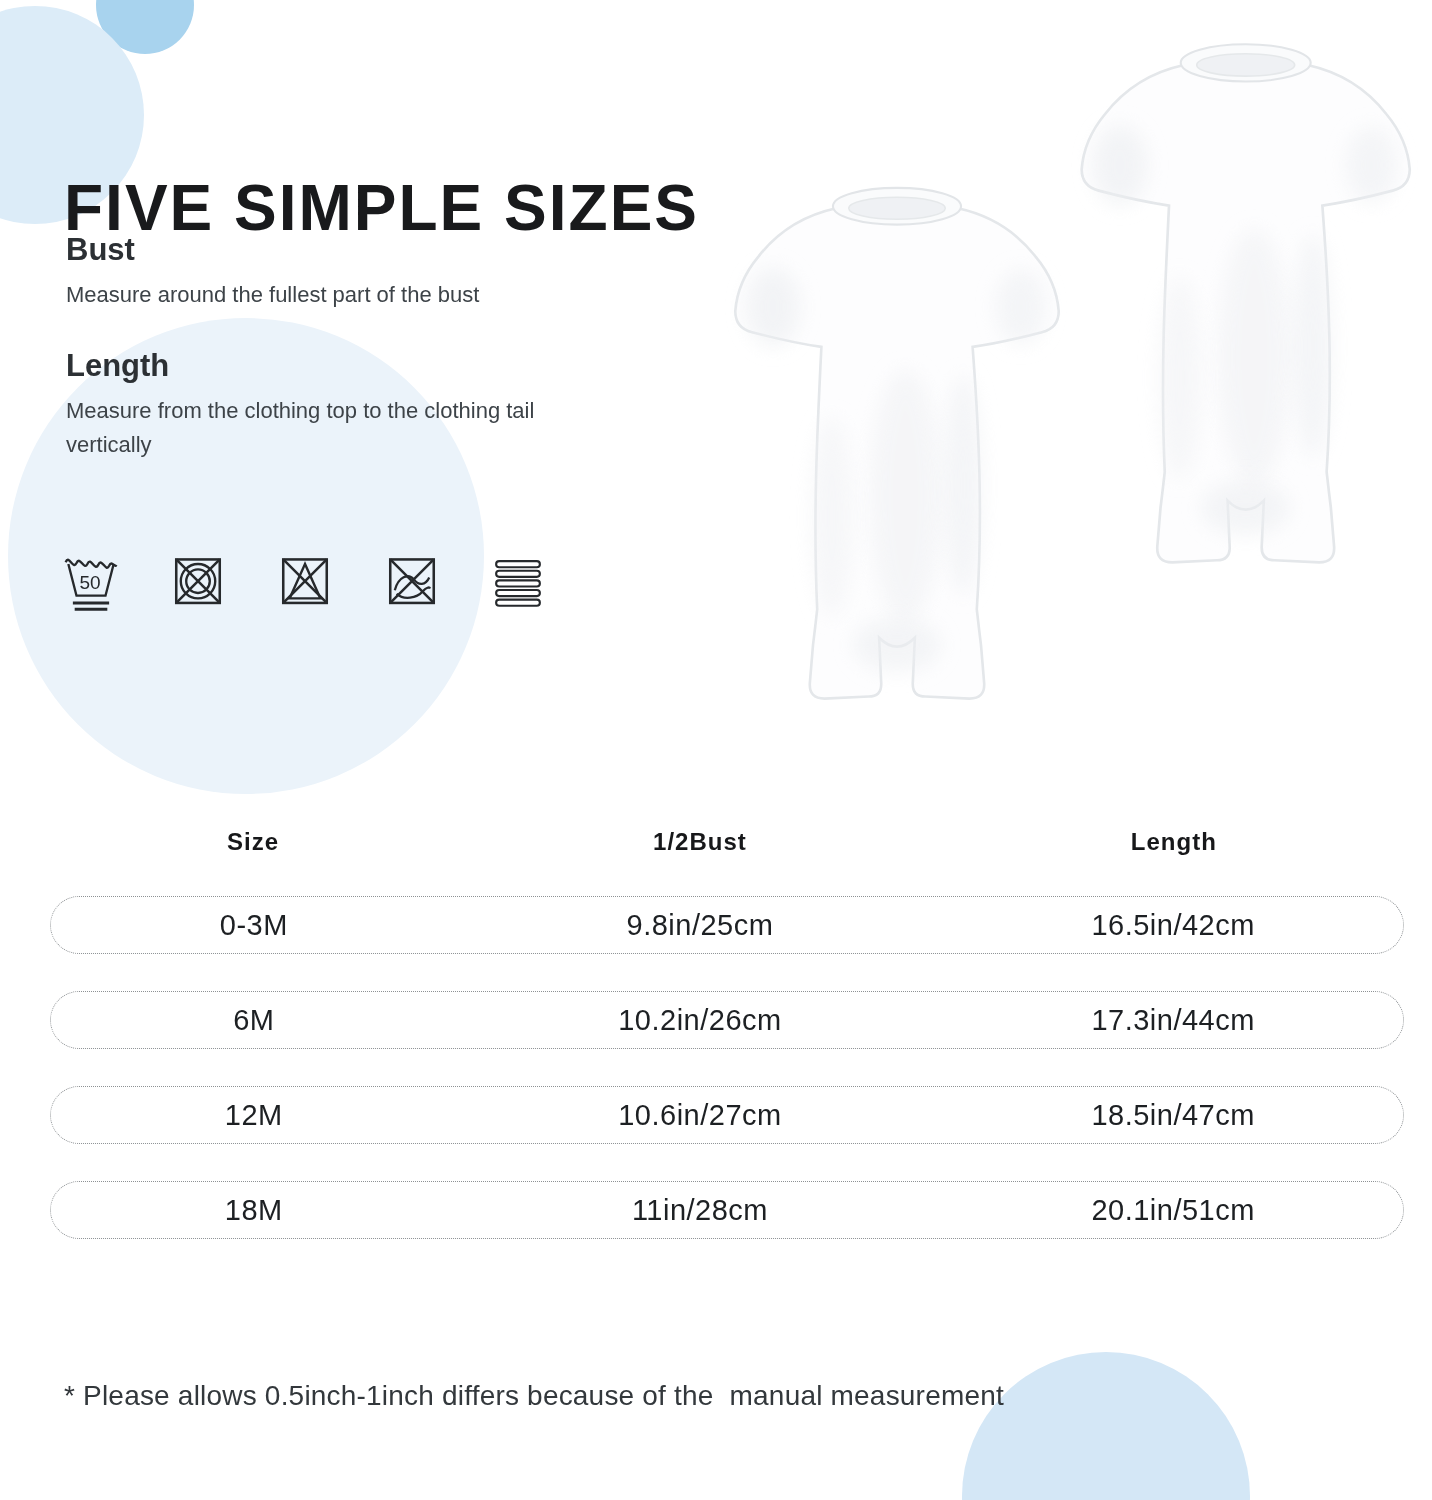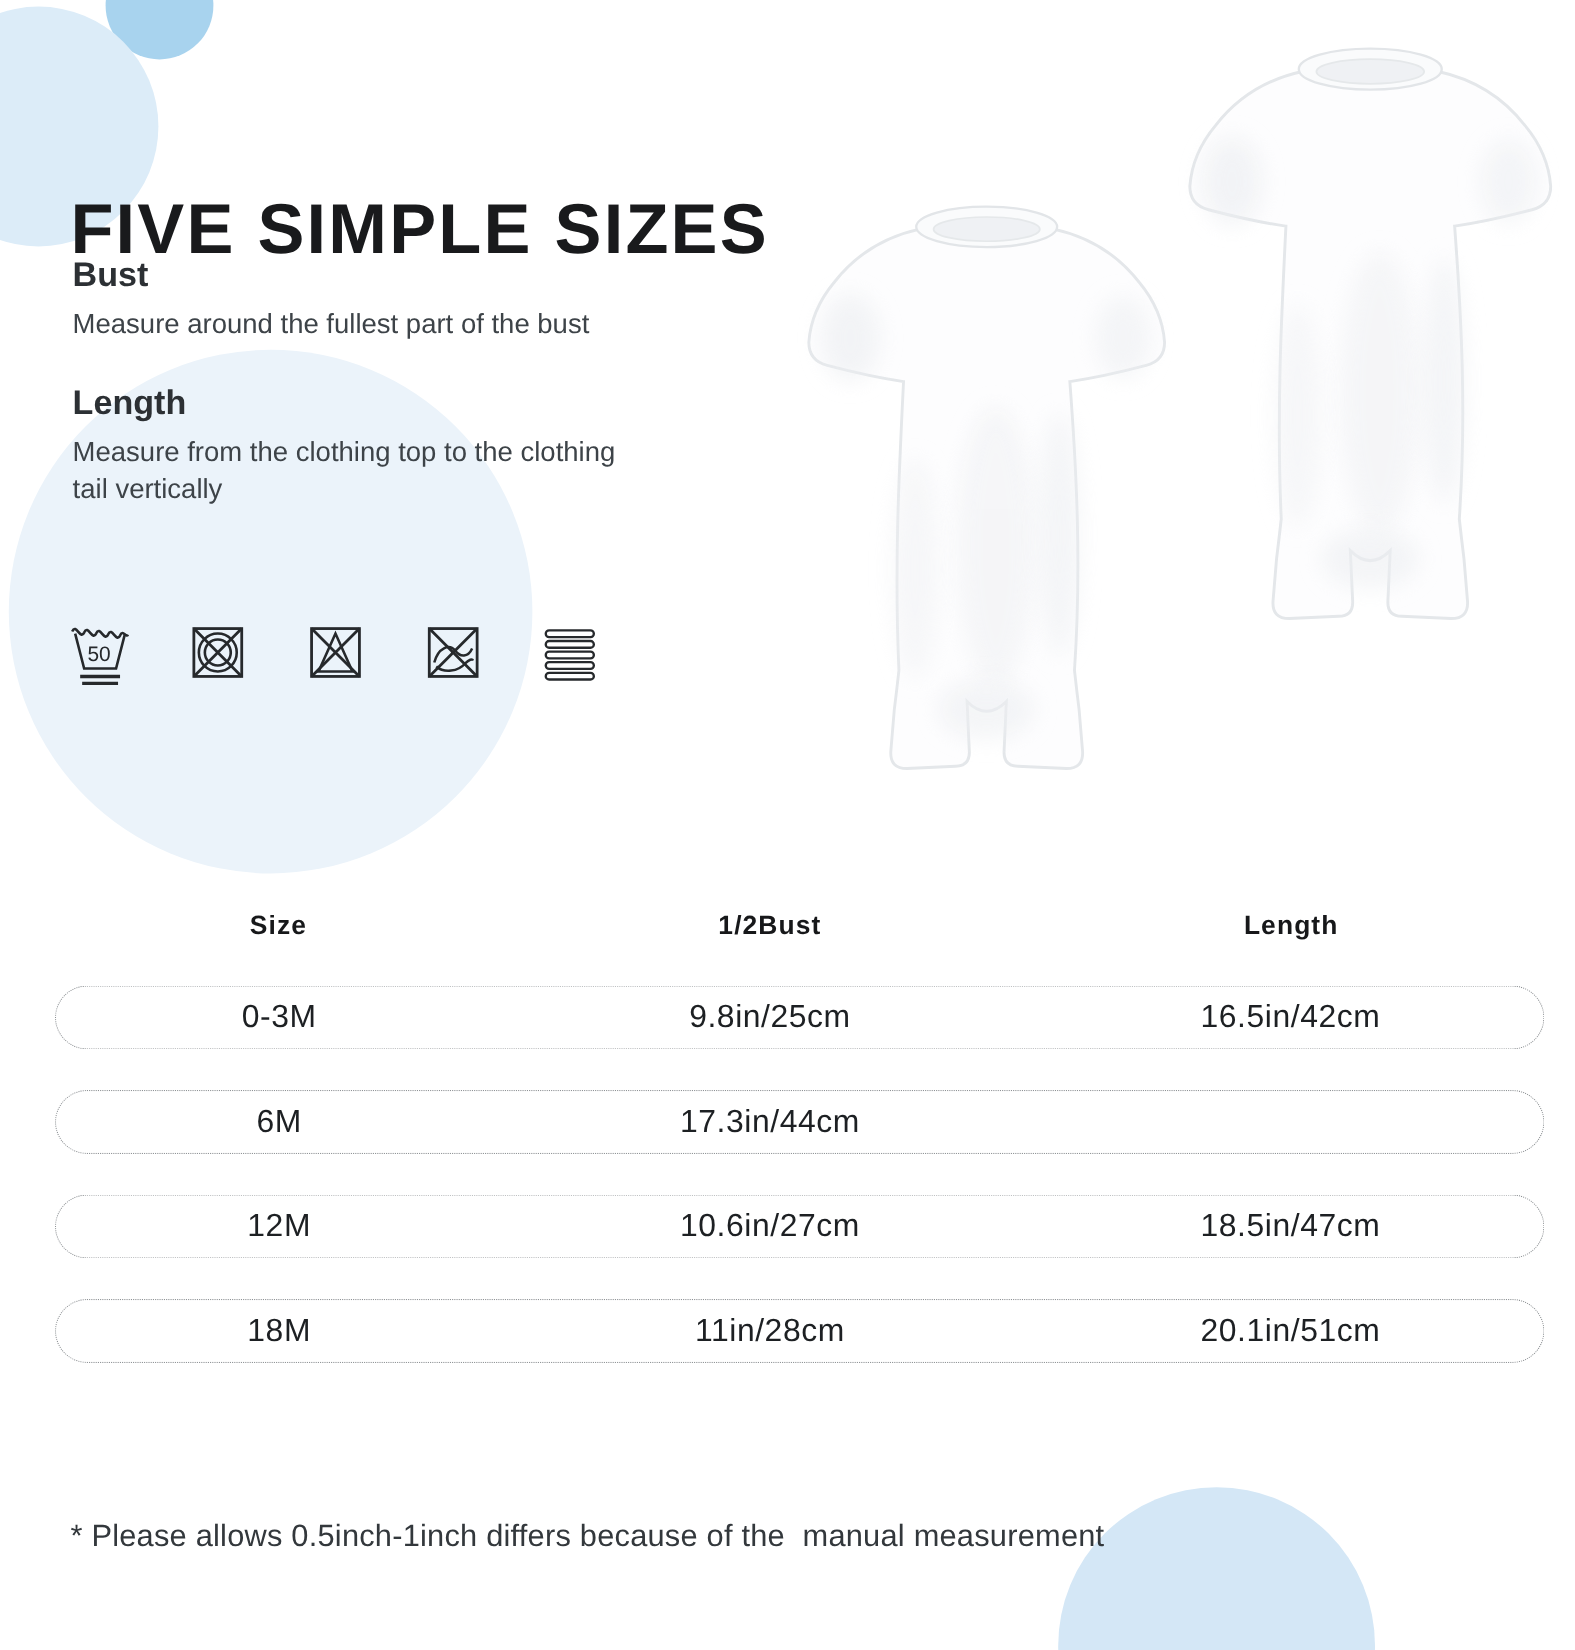--- a/index.html
+++ b/index.html
@@ -17,26 +17,26 @@
   
   .rompers{position:absolute;left:698px;top:12px;width:734px;height:750px;z-index:1;}
 
   
   .title{
     position:absolute;left:64px;top:128px;z-index:2;
     font-size:64px;font-weight:800;letter-spacing:2px;color:#191a1c;white-space:nowrap;
   }
   .guide{position:absolute;left:66px;top:232px;width:600px;z-index:2;}
   .guide h2{margin:0;font-size:31px;font-weight:700;color:#2c3034;}
-  .guide p{margin:10px 0 0 0;font-size:25px;line-height:34px;color:#3d4348;}
+  .guide p{margin:10px 0 0 0;font-size:22px;line-height:34px;color:#3d4348;}
   .guide .block2{margin-top:36px;}
   .guide .block2 p{max-width:500px;}
 
   
-  .care-row{position:absolute;left:62px;top:560px;display:flex;align-items:center;gap:49px;z-index:2;}
+  .care-row{position:absolute;left:62px;top:548px;display:flex;align-items:center;gap:49px;z-index:2;}
   .care-row svg{display:block;}
 
   
   .table{position:absolute;left:50px;top:824px;width:1354px;z-index:2;display:flex;flex-direction:column;}
   .thead,.trow{display:grid;grid-template-columns:30% 36% 34%;align-items:center;}
   .thead{height:36px;}
   .thead span{font-size:24px;font-weight:700;color:#17181a;text-align:center;letter-spacing:1px;}
   .rows{display:flex;flex-direction:column;gap:37px;margin-top:36px;}
   .trow{
     height:58px;border:1.6px dotted #8d9194;border-radius:31px;background:#ffffff;box-sizing:border-box;
@@ -150,20 +150,21 @@
       <span>Length</span>
     </div>
     <div class="rows">
       <div class="trow">
         <span>0-3M</span>
         <span>9.8in/25cm</span>
         <span>16.5in/42cm</span>
       </div>
       <div class="trow">
         <span>6M</span>
+        <span>10.2in/26cm</span>
         <span>17.3in/44cm</span>
       </div>
       <div class="trow">
         <span>12M</span>
         <span>10.6in/27cm</span>
         <span>18.5in/47cm</span>
       </div>
       <div class="trow">
         <span>18M</span>
         <span>11in/28cm</span>

